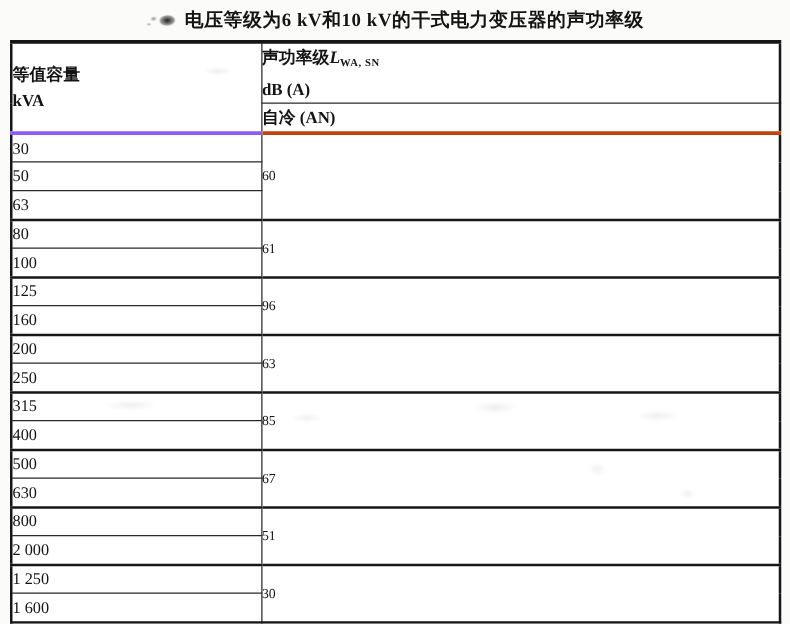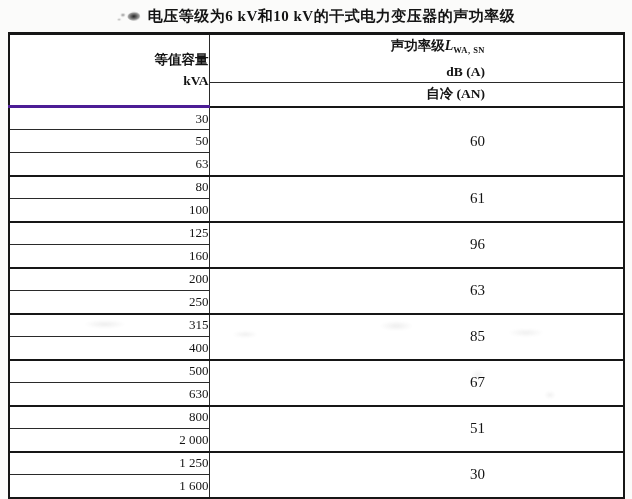--- a/index.html
+++ b/index.html
@@ -41,42 +41,42 @@
     position: absolute;
     left: 8px; top: 32px;
     width: 617px; height: 466px;
     border-collapse: collapse;
     table-layout: fixed;
     background: #fff;
   }
   table.snd { border: 2px solid #161616; border-top-width: 3px; }
   td {
     border: 1px solid #2a2a2a;
-    text-align: right;
+    text-align: left;
     vertical-align: middle;
     font-size: 13px;
     margin-top: 14px;
   }
   col.c1 { width: 200px; }
 
   
   tr.h1 { height: 44px; }
   tr.h2 { height: 24px; }
   td.hdr { font-weight: bold; font-size: 13.5px; }
-  td.cap-hdr { line-height: 21px; border-bottom: 3px solid #4c1d95; }
+  td.cap-hdr { line-height: 21px; border-bottom: 3px solid #8b5cf6; }
   td.lvl-hdr div { line-height: 21px; }
   td.lvl-hdr, td.cool-hdr, td.level { padding-right: 138px; }
-  td.cool-hdr { border-bottom: 1px solid #c2410c; }
+  td.cool-hdr { border-bottom: 3px solid #c2410c; }
   .lsym { font-style: italic; font-family: "Liberation Serif", serif; font-size: 14px; }
   .lsub { font-size: 8.5px; font-style: normal; font-weight: bold; vertical-align: -3px; letter-spacing: 0.5px; }
 
   
   tbody tr { height: 23px; }
   tbody td.cap { font-size: 13px; font-family: Liberation Serif, serif; }
-  tbody td.level { font-size: 15px; }
+  tbody td.level { font-size: 11px; }
   tr.group-start td { border-top: 2px solid #161616; }
 
   
   .noise { position: absolute; pointer-events: none; }
   .n1 { left: 40px; top: 314px; width: 540px; height: 34px; opacity: 0.10;
         background:
           radial-gradient(ellipse 30px 6px at 12% 30%, #555, transparent 70%),
           radial-gradient(ellipse 18px 5px at 38% 60%, #666, transparent 70%),
           radial-gradient(ellipse 24px 7px at 66% 35%, #555, transparent 70%),
           radial-gradient(ellipse 26px 6px at 90% 55%, #666, transparent 70%);

